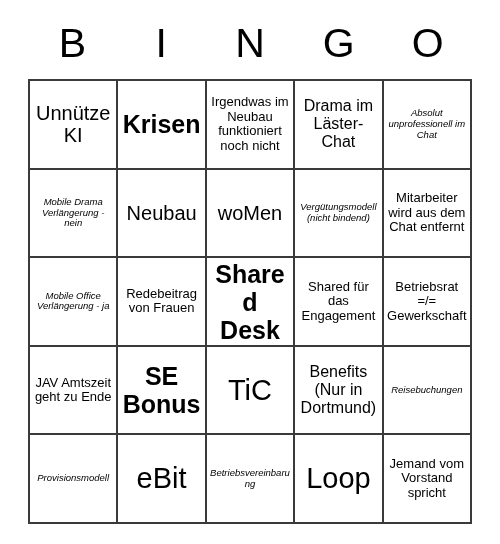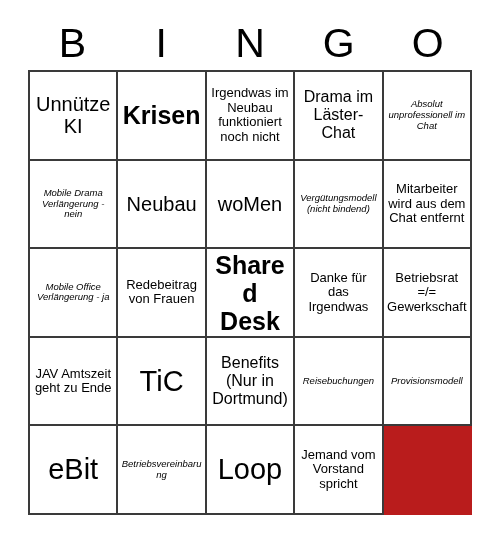--- a/index.html
+++ b/index.html
@@ -36,30 +36,30 @@
     justify-content: center;
     font-size: 41px;
     font-weight: 400;
     line-height: 1;
     letter-spacing: 0px;
     color: #000000;
   }
   #grid {
     position: absolute;
     left: 28px;
-    top: 70px;
+    top: 79px;
     width: 444px;
     height: 445px;
     display: grid;
     grid-template-columns: repeat(5, 1fr);
     grid-template-rows: repeat(5, 1fr);
     border-top: 2px solid #3a3a3a;
     border-left: 2px solid #3a3a3a;
     box-sizing: border-box;
-    background: #b91c1c;
+    background: #22c55e;
   }
   .cell {
     border-right: 2px solid #3a3a3a;
     border-bottom: 2px solid #3a3a3a;
     box-sizing: border-box;
     display: flex;
     align-items: center;
     justify-content: center;
     text-align: center;
     padding: 2px 3px;
@@ -129,27 +129,30 @@
       <div class="cell s-xs">
         <span class="cell-text">Mobile Office Verlängerung - ja</span>
       </div>
       <div class="cell s-sm">
         <span class="cell-text">Redebeitrag von Frauen</span>
       </div>
       <div class="cell s-xl">
         <span class="cell-text">Shared Desk</span>
       </div>
       <div class="cell s-sm">
-        <span class="cell-text">Danke für das Irgendwas</span>
+        <span class="cell-text">Shared für das Engagement</span>
       </div>
       <div class="cell s-sm">
         <span class="cell-text">Betriebsrat =/= Gewerkschaft</span>
       </div>
       <div class="cell s-sm">
         <span class="cell-text">JAV Amtszeit geht zu Ende</span>
+      </div>
+      <div class="cell s-xl">
+        <span class="cell-text">SE Bonus</span>
       </div>
       <div class="cell s-xxl">
         <span class="cell-text">TiC</span>
       </div>
       <div class="cell s-md">
         <span class="cell-text">Benefits (Nur in Dortmund)</span>
       </div>
       <div class="cell s-xs">
         <span class="cell-text">Reisebuchungen</span>
       </div>

